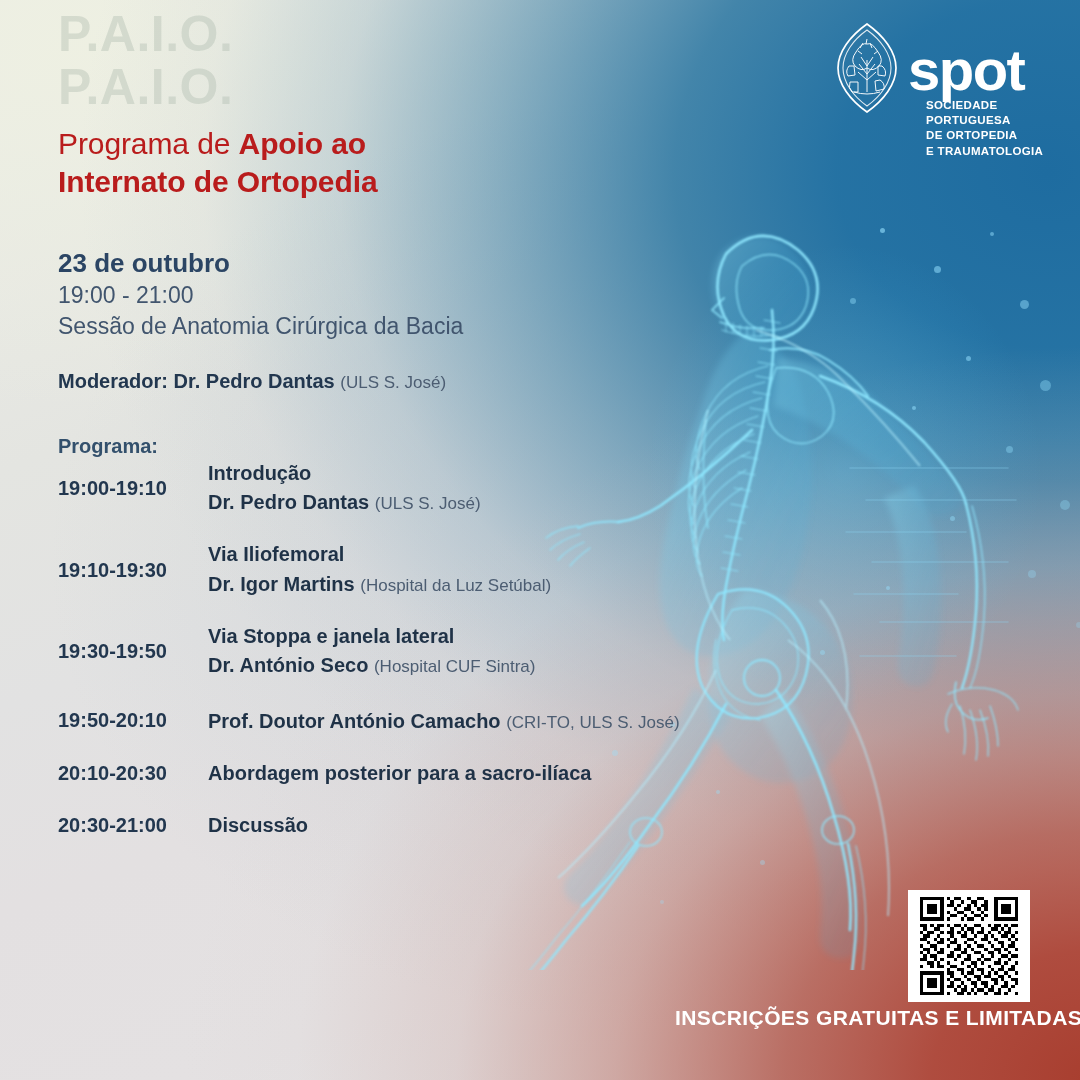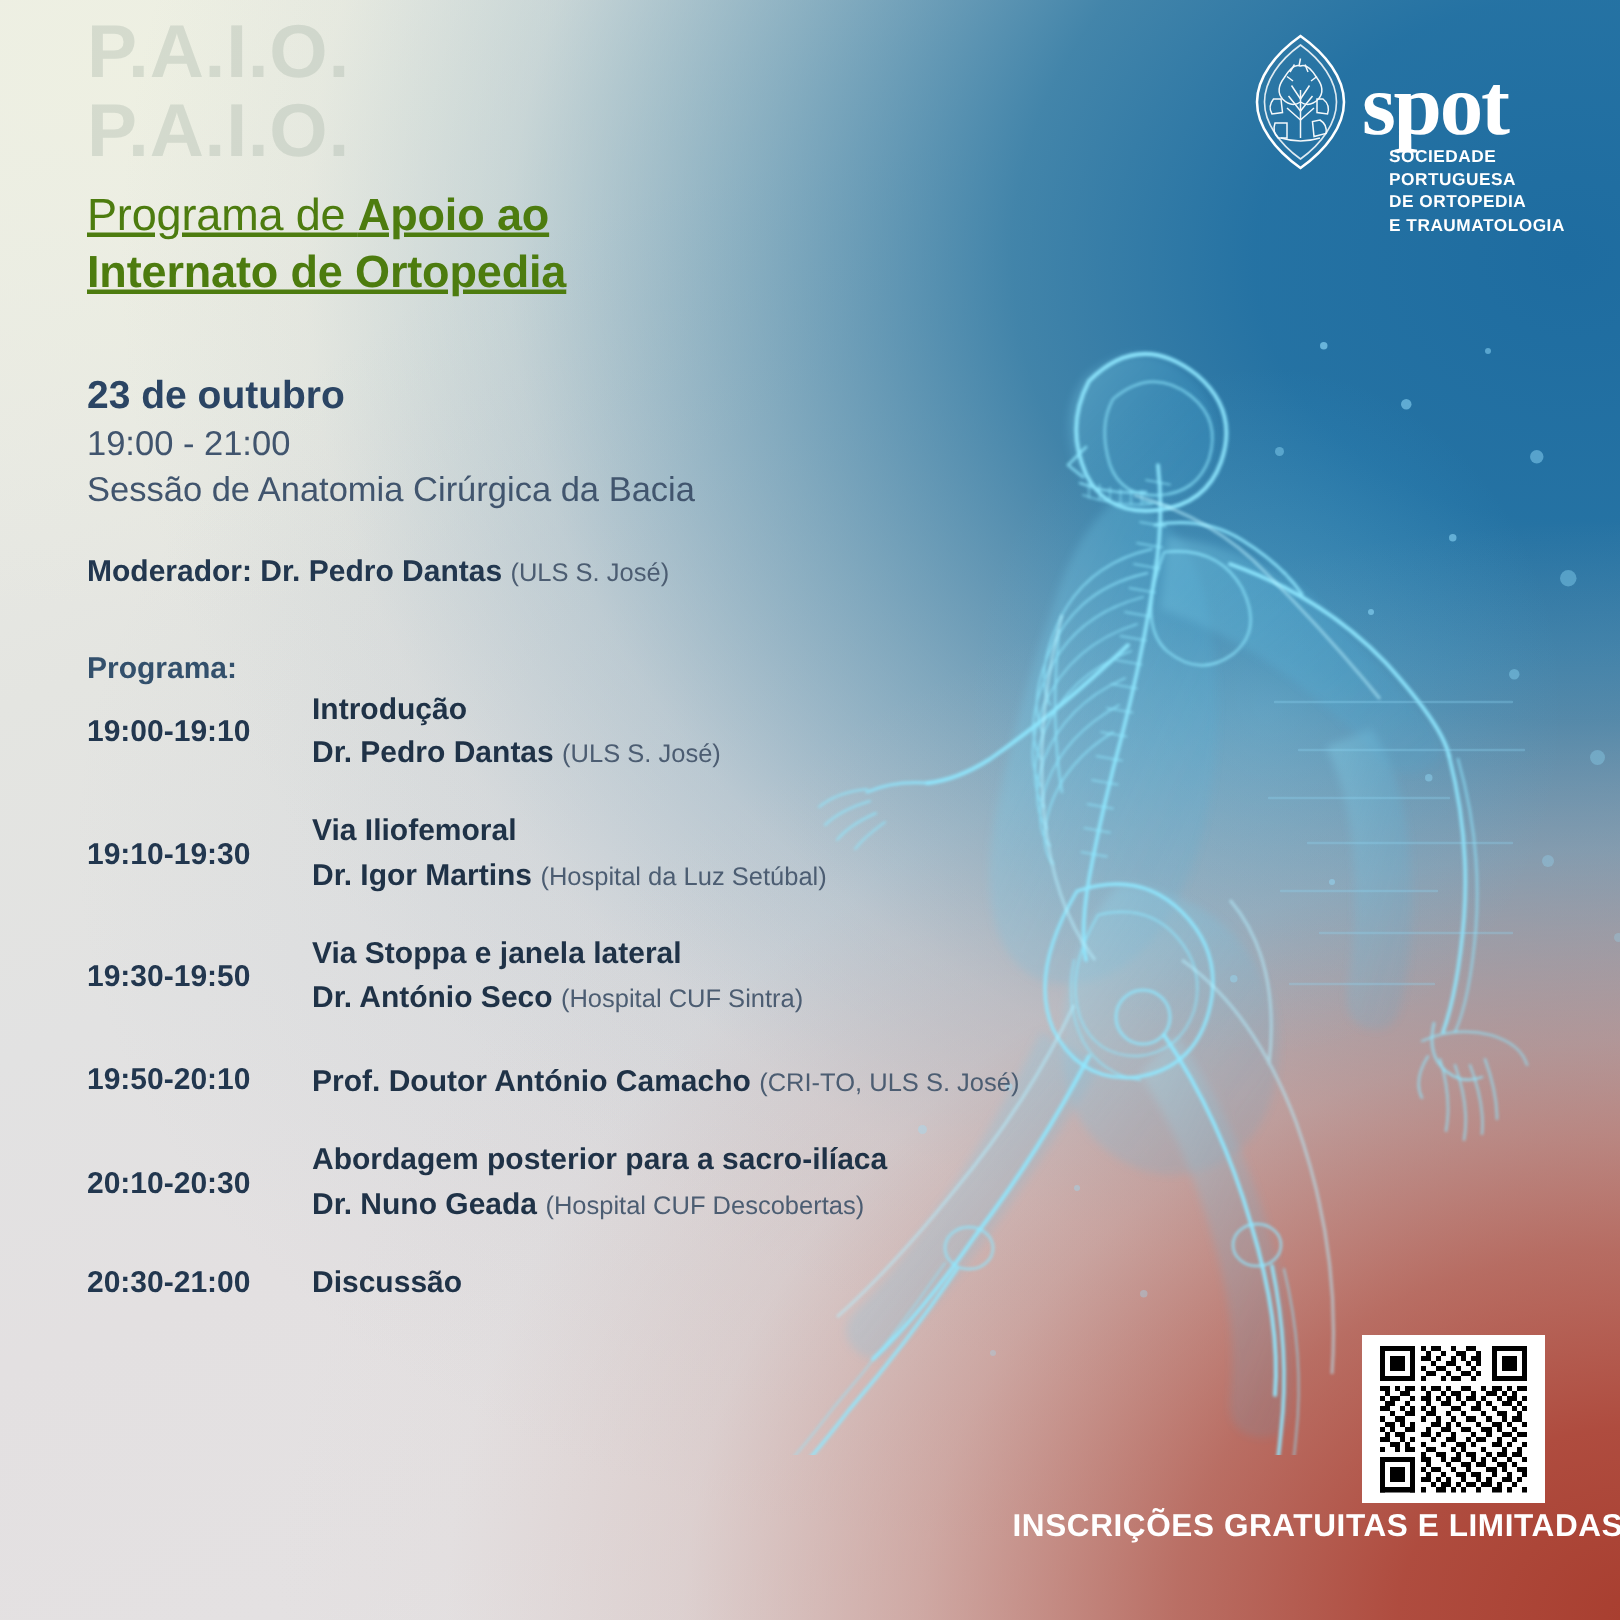--- a/index.html
+++ b/index.html
@@ -105,24 +105,23 @@
   .content {
     position:absolute;
     left:58px; top:125px;
     width:660px;
     color:#2b4462;
   }
 
   .title {
     font-size:30px;
     line-height:1.28;
-    color:#4d7c0f;
+    color:#b91c1c;
     font-weight:normal;
     letter-spacing:-0.1px;
-    text-decoration:underline;
   }
   .title b { font-weight:bold; }
 
   .date-block { margin-top:44px; line-height:1.33; }
   .date-line { font-size:26px; font-weight:bold; color:#2b4564;margin-top:36px; }
   .time-line { font-size:23px; font-weight:normal; color:#41556e; }
   .session-line { font-size:23px; font-weight:normal; color:#41556e; }
 
   .moderator {
     margin-top:28px;
@@ -185,21 +184,20 @@
     width:70px; height:92px;
   }
   .logo-word {
     position:absolute;
     left:82px; top:22px;
     font-size:58px;
     font-weight:bold;
     color:#ffffff;
     letter-spacing:-1.5px;
     line-height:0.95;
-    font-family:Liberation Serif, serif;
   }
   .logo-tagline {
     position:absolute;
     left:100px; top:78px;
     font-size:11.5px;
     font-weight:bold;
     color:#ffffff;
     letter-spacing:0.35px;
     line-height:1.32;
   }
@@ -439,24 +437,20 @@
             <span>Prof. Doutor António Camacho</span>
             <span class="affil">(CRI-TO, ULS S. José)</span>
           </div>
         </div>
       </div>
 
       <div class="sched-row">
         <div class="sched-time">20:10-20:30</div>
         <div class="sched-body">
           <div class="sched-topic">Abordagem posterior para a sacro-ilíaca</div>
-          <div class="sched-speaker">
-            <span>Dr. Nuno Geada</span>
-            <span class="affil">(Hospital CUF Descobertas)</span>
-          </div>
         </div>
       </div>
 
       <div class="sched-row">
         <div class="sched-time">20:30-21:00</div>
         <div class="sched-body">
           <div class="sched-topic">Discussão</div>
         </div>
       </div>
 

